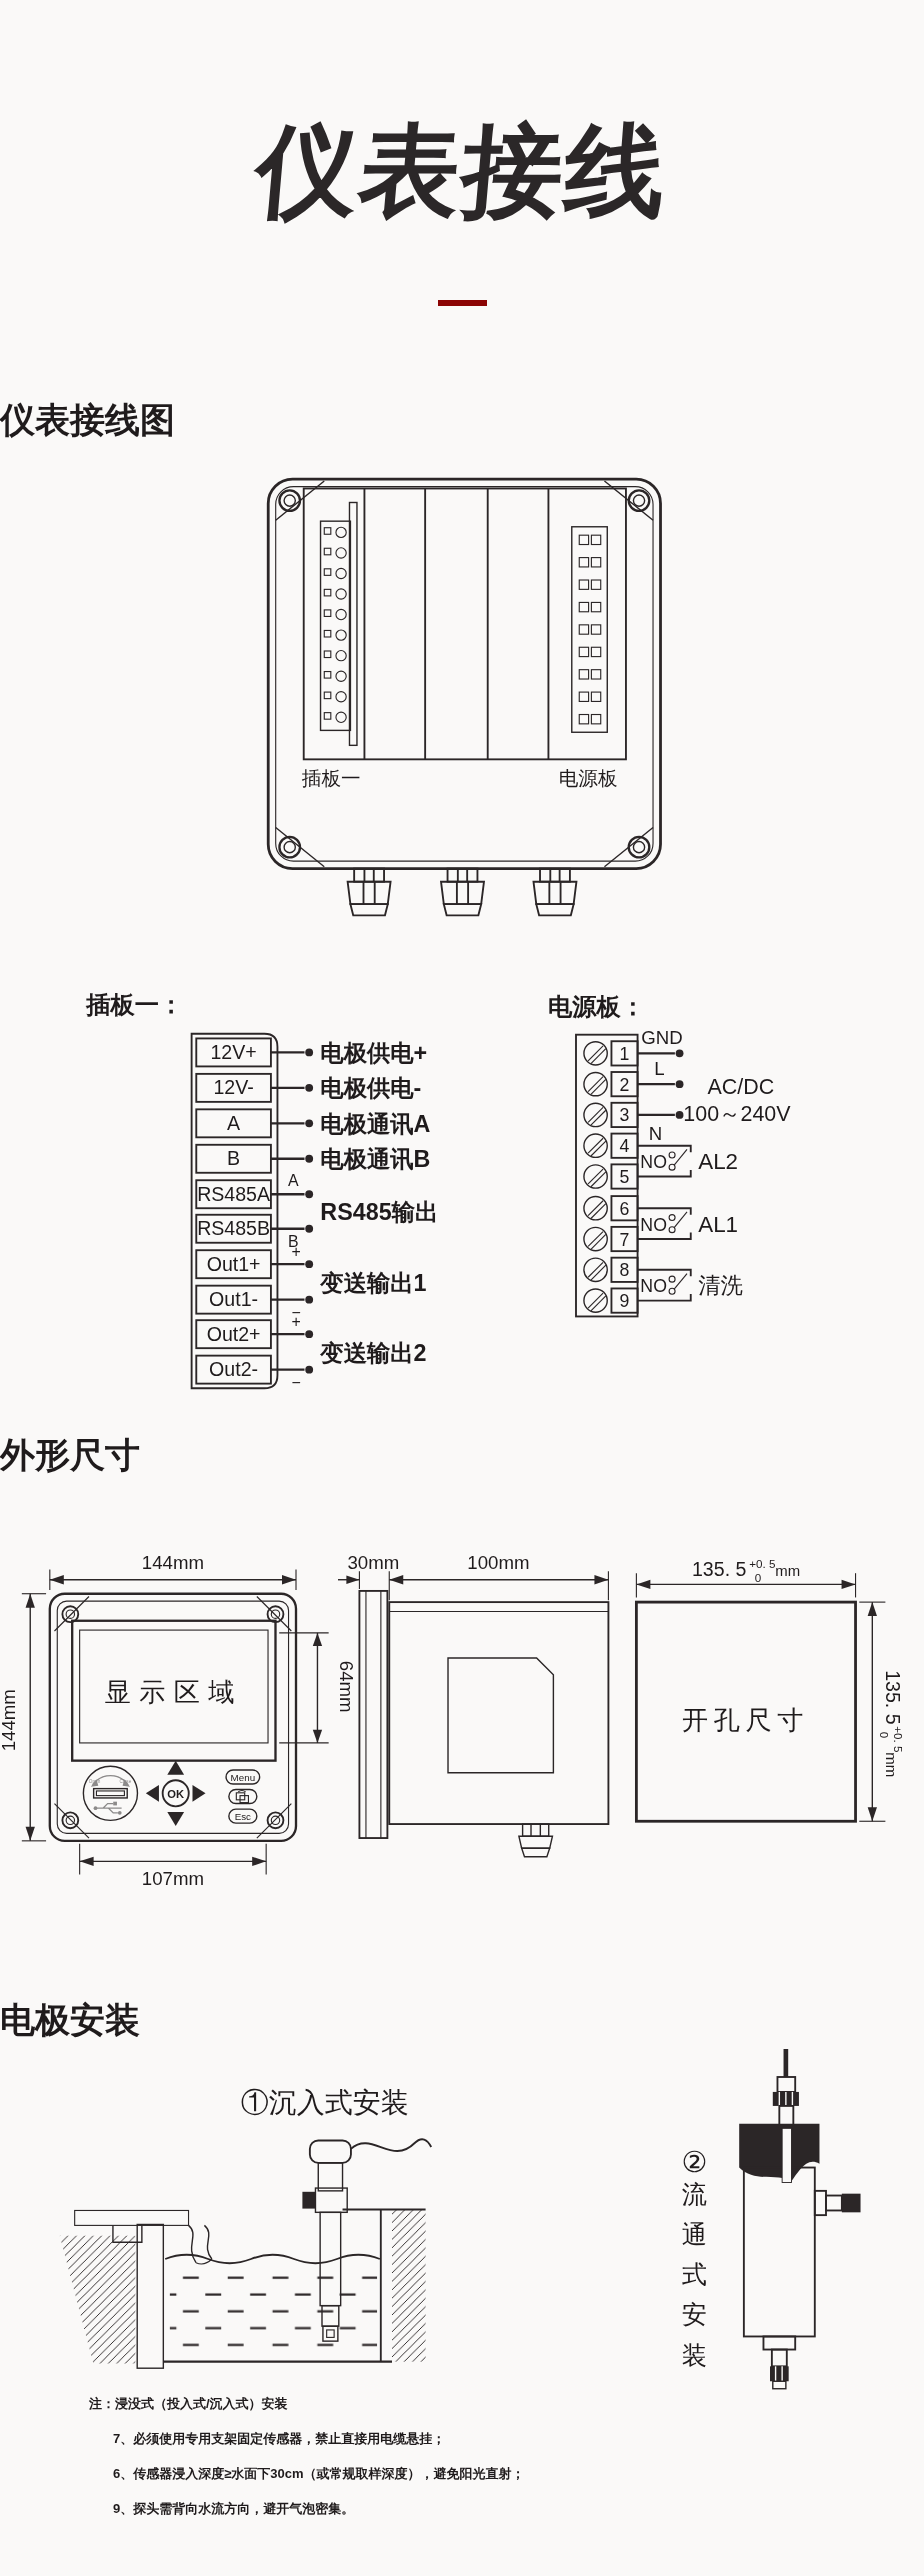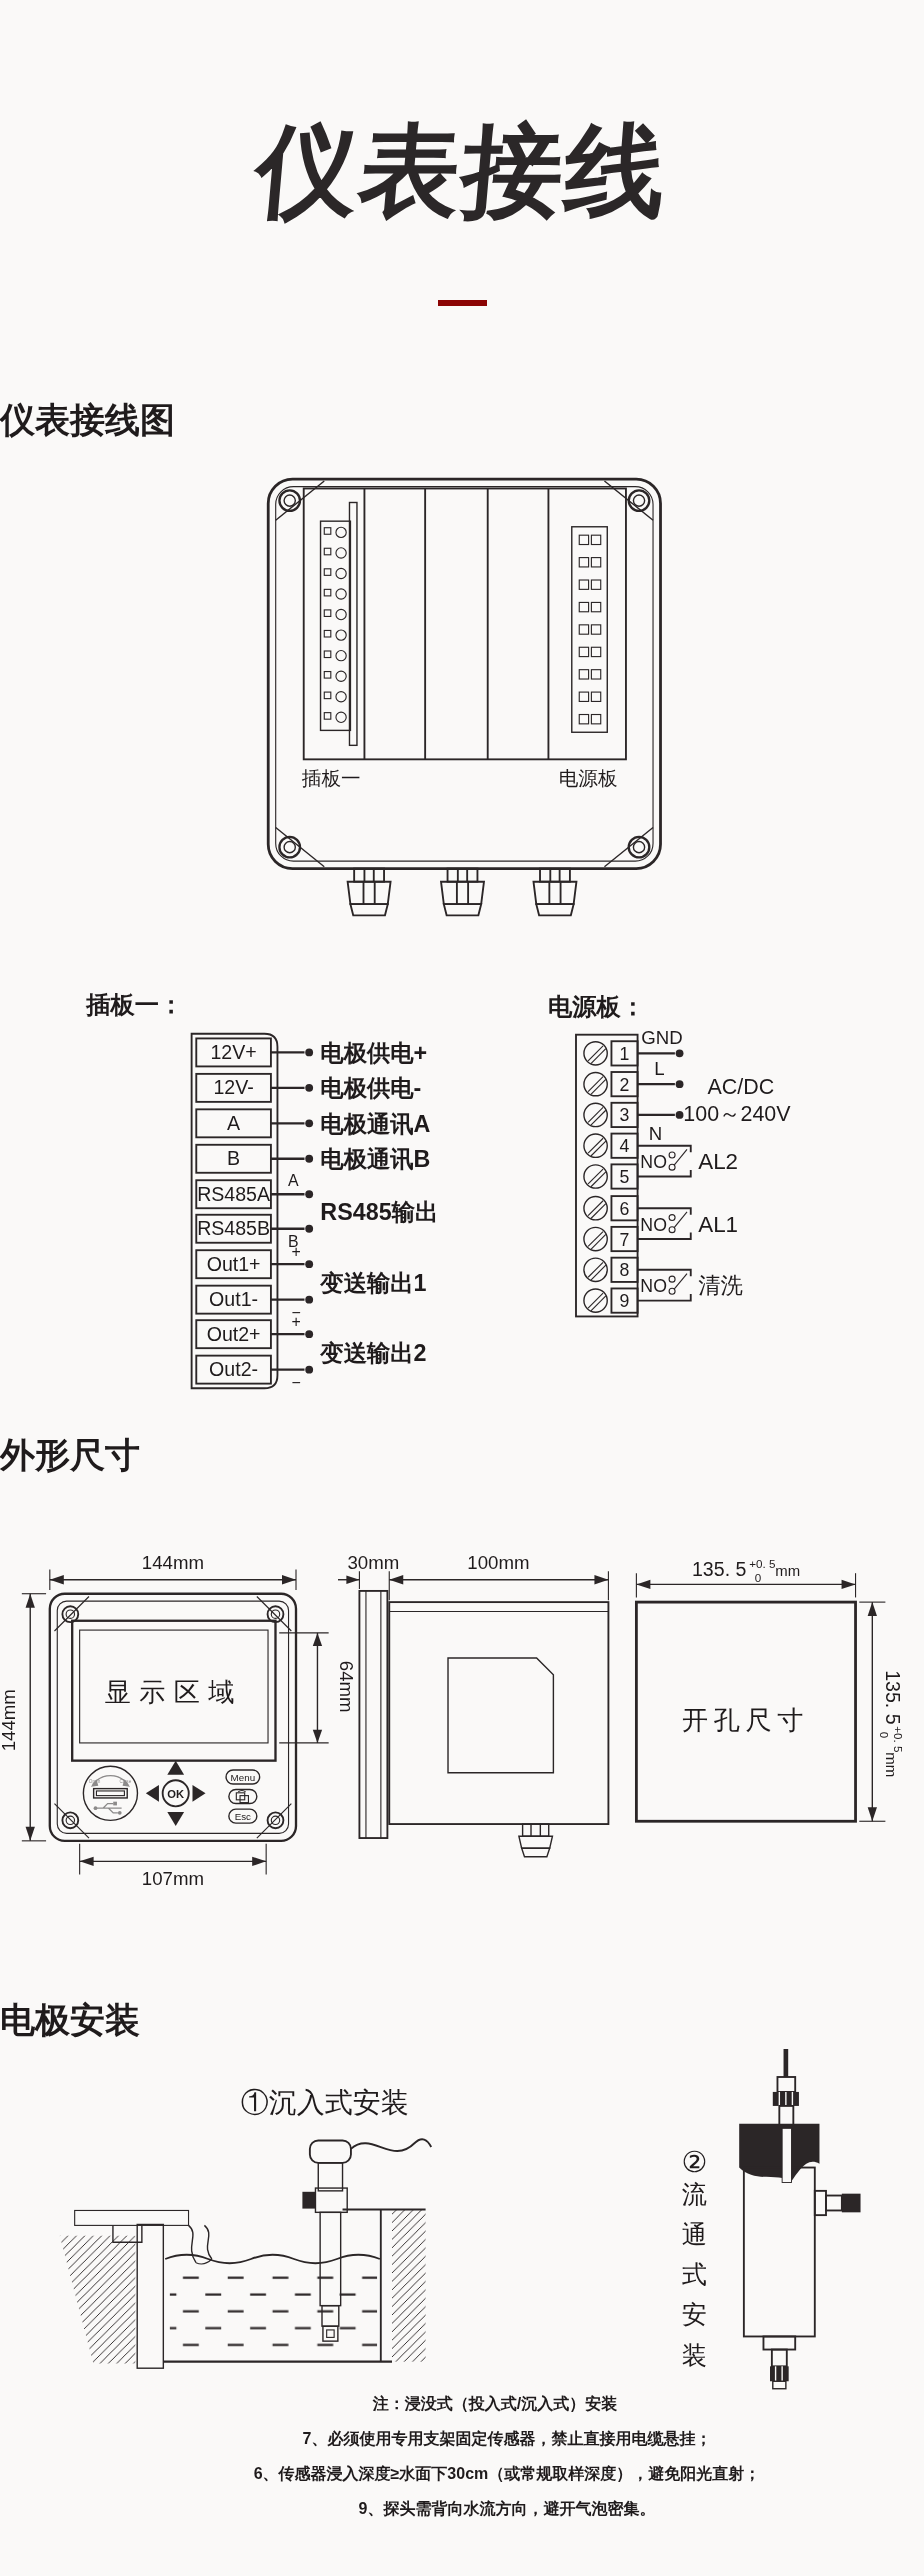--- a/index.html
+++ b/index.html
@@ -15,21 +15,21 @@
   .ln1{stroke:#2b2627;fill:none;stroke-width:1.2;}
   .ln15{stroke:#2b2627;fill:none;stroke-width:1.5;}
   .ln25{stroke:#2b2627;fill:none;stroke-width:2.5;}
   .ln3{stroke:#2b2627;fill:none;stroke-width:3;}
   .fill-ink{fill:#2b2627;stroke:none;}
   .gray{stroke:#8c8a8a;fill:none;stroke-width:1.4;}
   .gfill{fill:#8c8a8a;stroke:none;}
   text{fill:#1f1b1c;font-family:"Liberation Sans",sans-serif;}
   .t-serif{font-family:"Liberation Serif",serif;}
   .t-m{font-weight:600;}
-  .notes{font-size:16px;font-weight:700;color:#1f1b1c;line-height:35px;text-align:center;}
+  .notes{font-size:13px;font-weight:700;color:#1f1b1c;line-height:35px;}
   .notes .item{padding-left:24px;}
 </style>
 </head>
 <body>
 
 <h1 class="page-title abs" style="top:105px;left:0;">仪表接线</h1>
 <div class="divider abs" style="top:300px;left:438px;background:#8b0404;"></div>
 <h2 class="sec abs" style="top:399px;left:0;">仪表接线图</h2>
 
 <svg class="abs" style="left:243px;top:467px;" width="439" height="467" viewBox="0 0 470 500">

